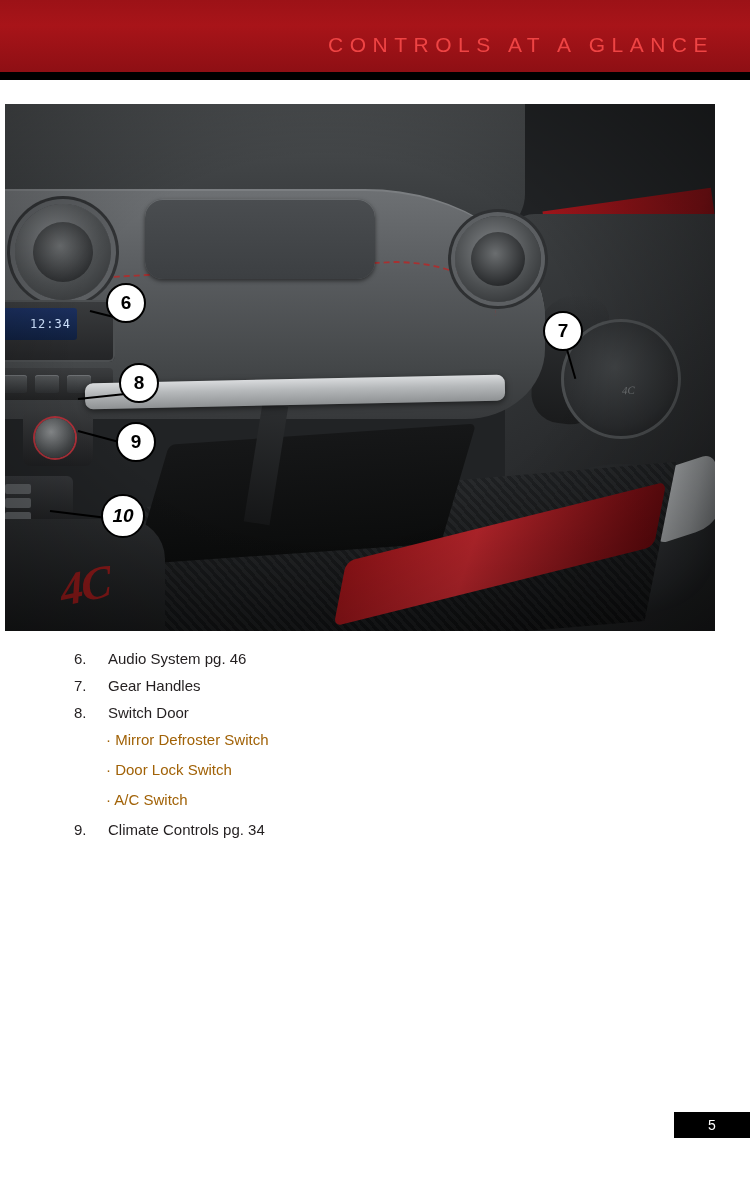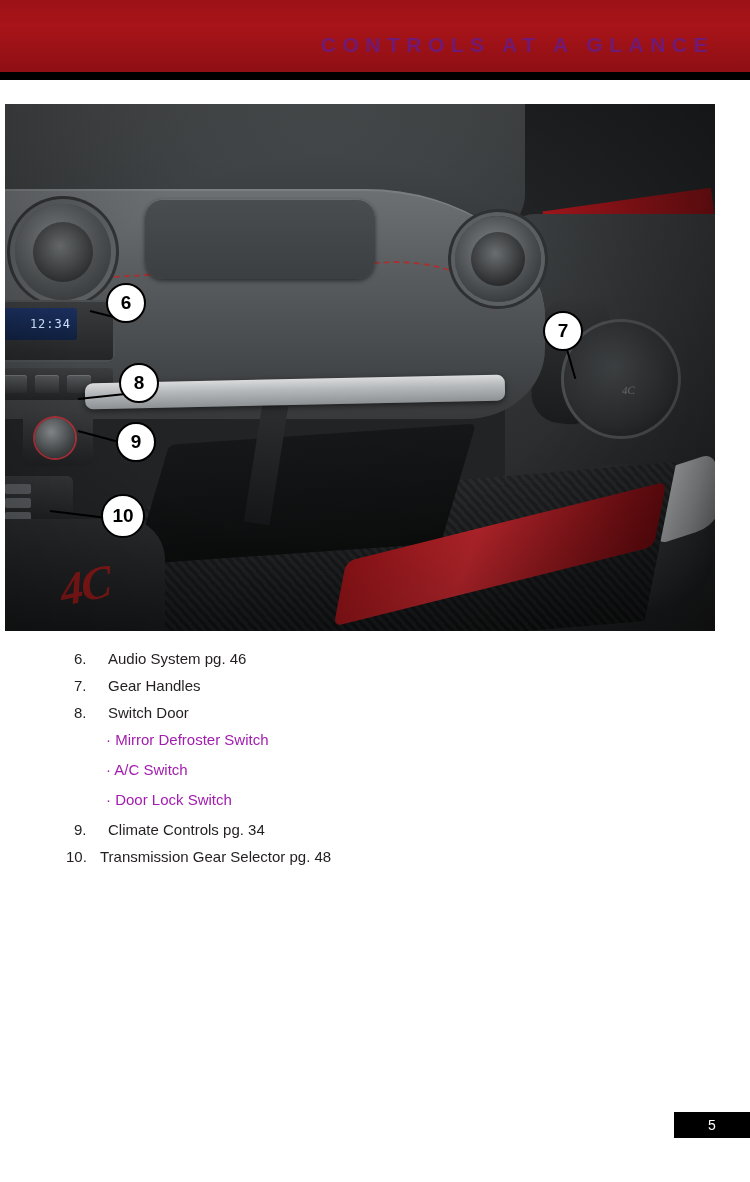--- a/index.html
+++ b/index.html
@@ -28,23 +28,23 @@
     position: absolute;
     top: 72px; left: 0;
     width: 750px;
     height: 8px;
     background: #000000;
   }
   .header-title {
     position: absolute;
     right: 36px;
     top: 34px;
-    color: #701a75;
+    color: #ef4444;
     font-size: 21px;
-    font-weight: bold;
+    font-weight: normal;
     letter-spacing: 6.5px;
     white-space: nowrap;
     line-height: 1;
   }
 
   
   .photo-wrap {
     position: absolute;
     left: 5px;
     top: 104px;
@@ -345,21 +345,21 @@
     border-radius: 50%;
     background: #ffffff;
     border: 2px solid #000000;
     color: #000000;
     font-size: 19px;
     font-weight: bold;
     text-align: center;
     line-height: 36px;
     z-index: 6;
   }
-  .callout.wide { width: 44px; height: 44px; line-height: 40px; }
+  .callout.wide { width: 44px; height: 44px; line-height: 40px; font-style: italic; }
   .leader {
     position: absolute;
     height: 2px;
     background: #000000;
     z-index: 5;
     transform-origin: left center;
   }
 
   
   .caption-list {
@@ -379,21 +379,21 @@
     width: 34px;
     flex: 0 0 34px;
     text-align: left;
   }
   .cap-num.wide-num { width: 34px; margin-left: -8px; }
   .cap-text { flex: 1 1 auto; }
   .cap-sub {
     margin-left: 32px;
     margin-bottom: 13px;
     font-size: 15px;
-    color: #a21caf;
+    color: #a16207;
   }
 
   
   .page-tab {
     position: absolute;
     right: 0;
     bottom: 44px;
     width: 76px;
     height: 26px;
     background: #000000;
@@ -481,28 +481,24 @@
   <div class="cap-row">
     <span class="cap-num">7.</span>
     <span class="cap-text">Gear Handles</span>
   </div>
 
   <div class="cap-row">
     <span class="cap-num">8.</span>
     <span class="cap-text">Switch Door</span>
   </div>
   <div class="cap-sub">· Mirror Defroster Switch</div>
+  <div class="cap-sub">· Door Lock Switch</div>
   <div class="cap-sub">· A/C Switch</div>
-  <div class="cap-sub">· Door Lock Switch</div>
 
   <div class="cap-row">
     <span class="cap-num">9.</span>
     <span class="cap-text">Climate Controls pg. 34</span>
   </div>
 
-  <div class="cap-row">
-    <span class="cap-num wide-num">10.</span>
-    <span class="cap-text">Transmission Gear Selector pg. 48</span>
-  </div>
 
 </div>
 
 <div class="page-tab">5</div>
 
 </body></html>

